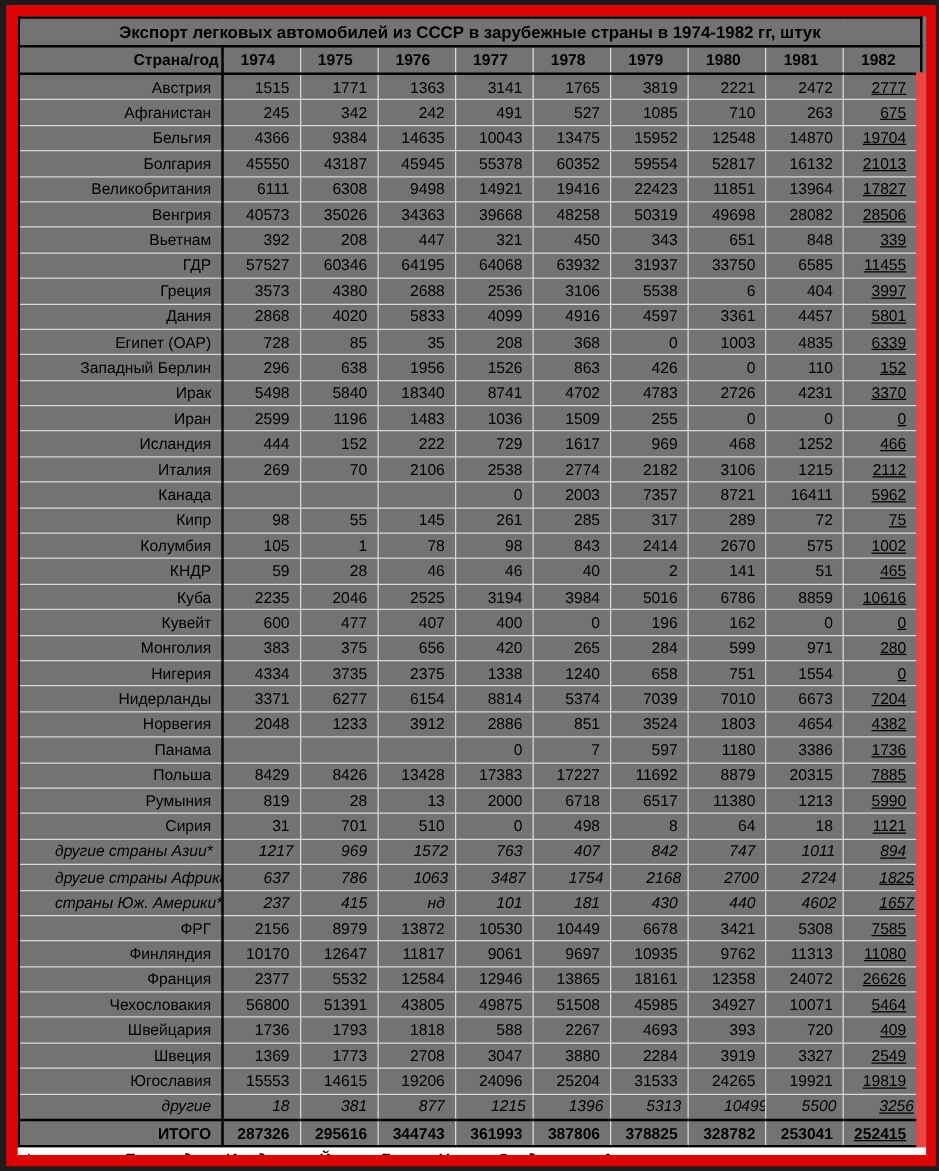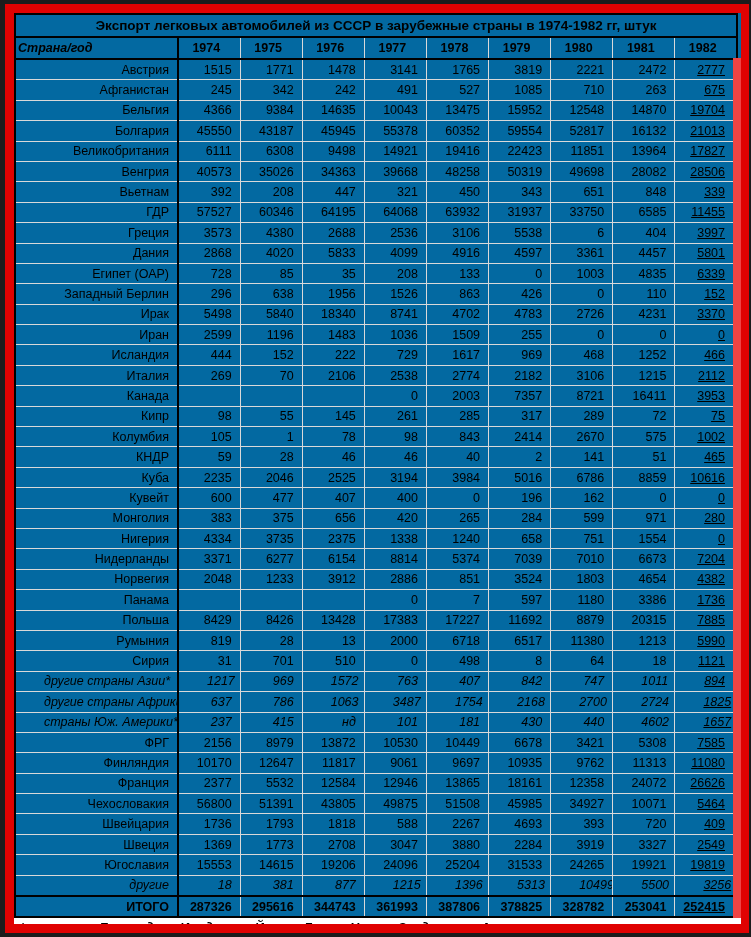--- a/index.html
+++ b/index.html
@@ -21,21 +21,21 @@
     box-sizing: border-box;
     width: 100%;
     height: 100%;
     background: #e00202;
     padding: 9px 8px 9px 9px;
   }
   .content {
     box-sizing: border-box;
     width: 100%;
     height: 100%;
-    background: #0369a1;
+    background: #737373;
     overflow: hidden;
   }
   table.tbl {
     border-collapse: collapse;
     table-layout: fixed;
     width: 100%;
     border: 2px solid #000;
   }
   col.c-country { width: 163px; }
   col.c-year { width: auto; }
@@ -50,24 +50,23 @@
   .header-row th {
     border-top: 2px solid #000;
     border-bottom: 2px solid #000;
     border-left: 1px solid #d9d9d9;
     font-size: 12.5px;
     font-weight: bold;
     padding: 3px 8px 3px 2px;
     color: #000;
   }
   .header-row th.country-h {
-    text-align: left;
+    text-align: right;
     border-right: 2px solid #000;
     padding: 3px 2px;
-    font-style: italic;
   }
   .header-row th.year-h { }
   tbody td {
     border: 1px solid #d9d9d9;
     font-size: 12.5px;
     color: #000;
     padding: 1.5px 8px 1.5px 4px;
     white-space: nowrap;
     overflow: hidden;
     height: 16.4px;
@@ -133,21 +132,21 @@
               <th class="year-h">1980</th>
               <th class="year-h">1981</th>
               <th class="year-h">1982</th>
             </tr>
         </thead>
         <tbody>
             <tr>
               <td class="country">Австрия</td>
               <td class="num">1515</td>
               <td class="num">1771</td>
-              <td class="num">1478</td>
+              <td class="num">1363</td>
               <td class="num">3141</td>
               <td class="num">1765</td>
               <td class="num">3819</td>
               <td class="num">2221</td>
               <td class="num">2472</td>
               <td class="num">2777</td>
             </tr>
             <tr>
               <td class="country">Афганистан</td>
               <td class="num">245</td>
@@ -255,21 +254,21 @@
               <td class="num">3361</td>
               <td class="num">4457</td>
               <td class="num">5801</td>
             </tr>
             <tr>
               <td class="country">Египет (ОАР)</td>
               <td class="num">728</td>
               <td class="num">85</td>
               <td class="num">35</td>
               <td class="num">208</td>
-              <td class="num">133</td>
+              <td class="num">368</td>
               <td class="num">0</td>
               <td class="num">1003</td>
               <td class="num">4835</td>
               <td class="num">6339</td>
             </tr>
             <tr>
               <td class="country">Западный Берлин</td>
               <td class="num">296</td>
               <td class="num">638</td>
               <td class="num">1956</td>
@@ -331,21 +330,21 @@
             <tr>
               <td class="country">Канада</td>
               <td class="num"></td>
               <td class="num"></td>
               <td class="num"></td>
               <td class="num">0</td>
               <td class="num">2003</td>
               <td class="num">7357</td>
               <td class="num">8721</td>
               <td class="num">16411</td>
-              <td class="num">3953</td>
+              <td class="num">5962</td>
             </tr>
             <tr>
               <td class="country">Кипр</td>
               <td class="num">98</td>
               <td class="num">55</td>
               <td class="num">145</td>
               <td class="num">261</td>
               <td class="num">285</td>
               <td class="num">317</td>
               <td class="num">289</td>

